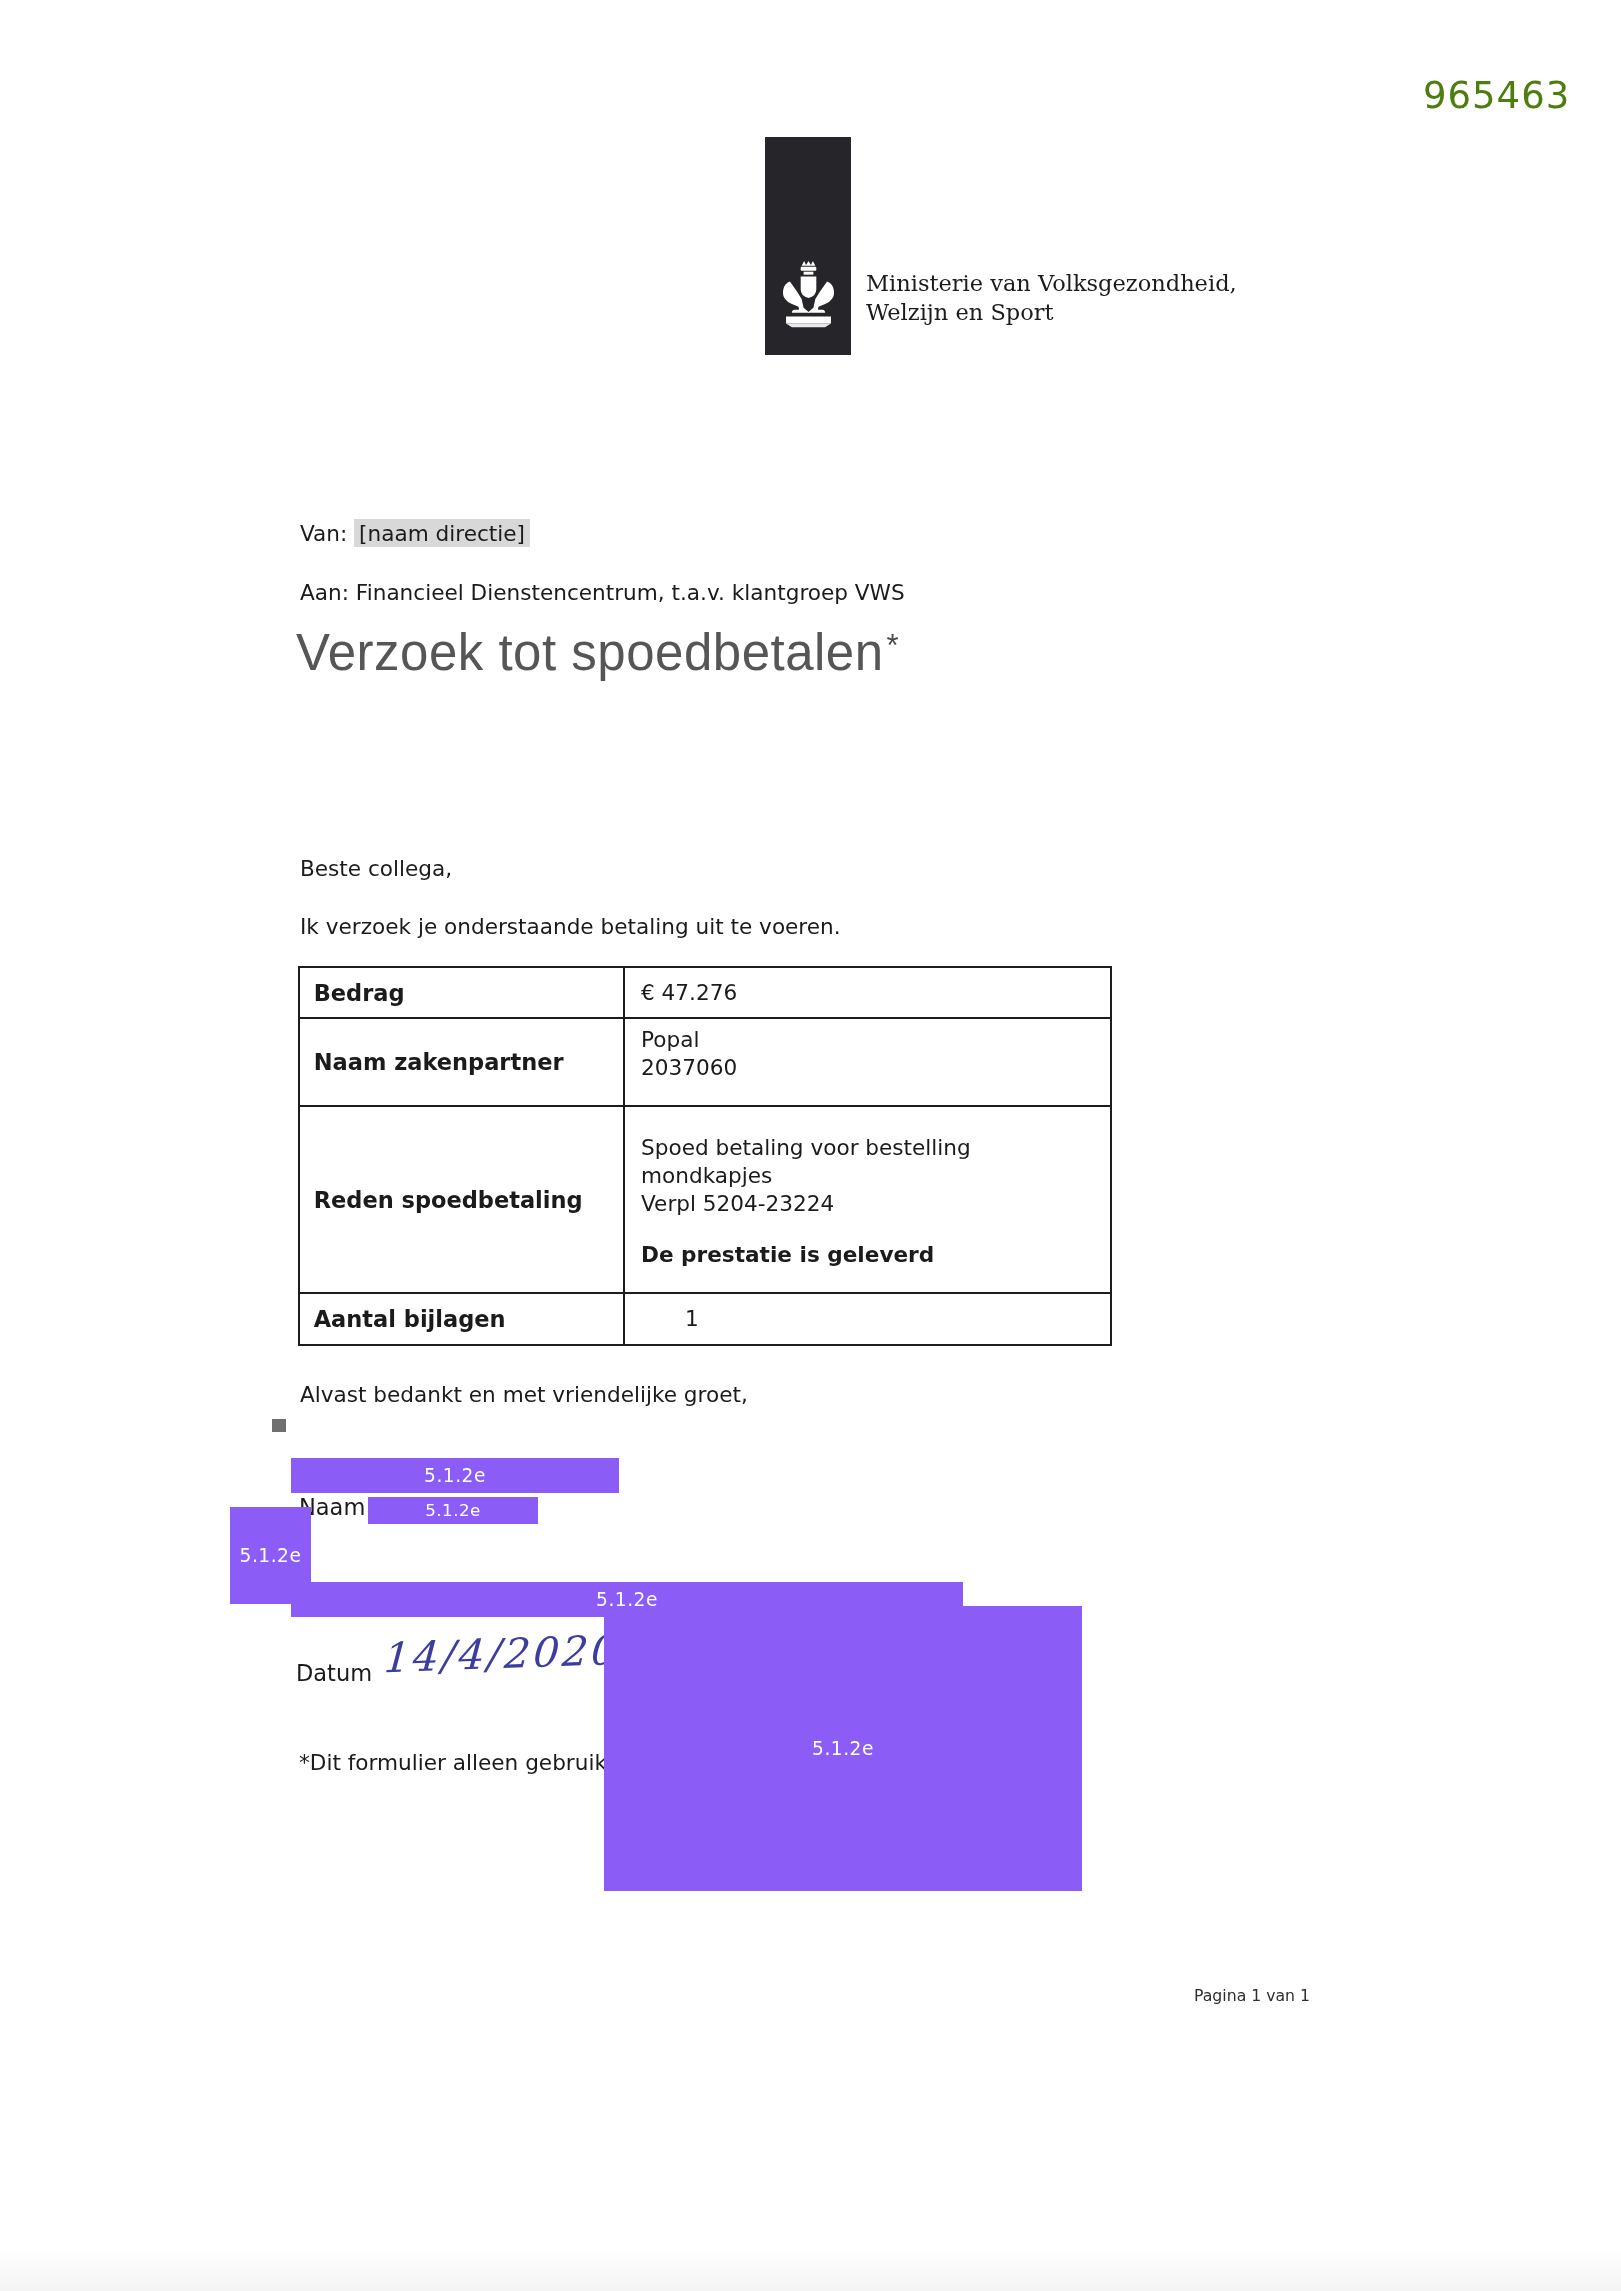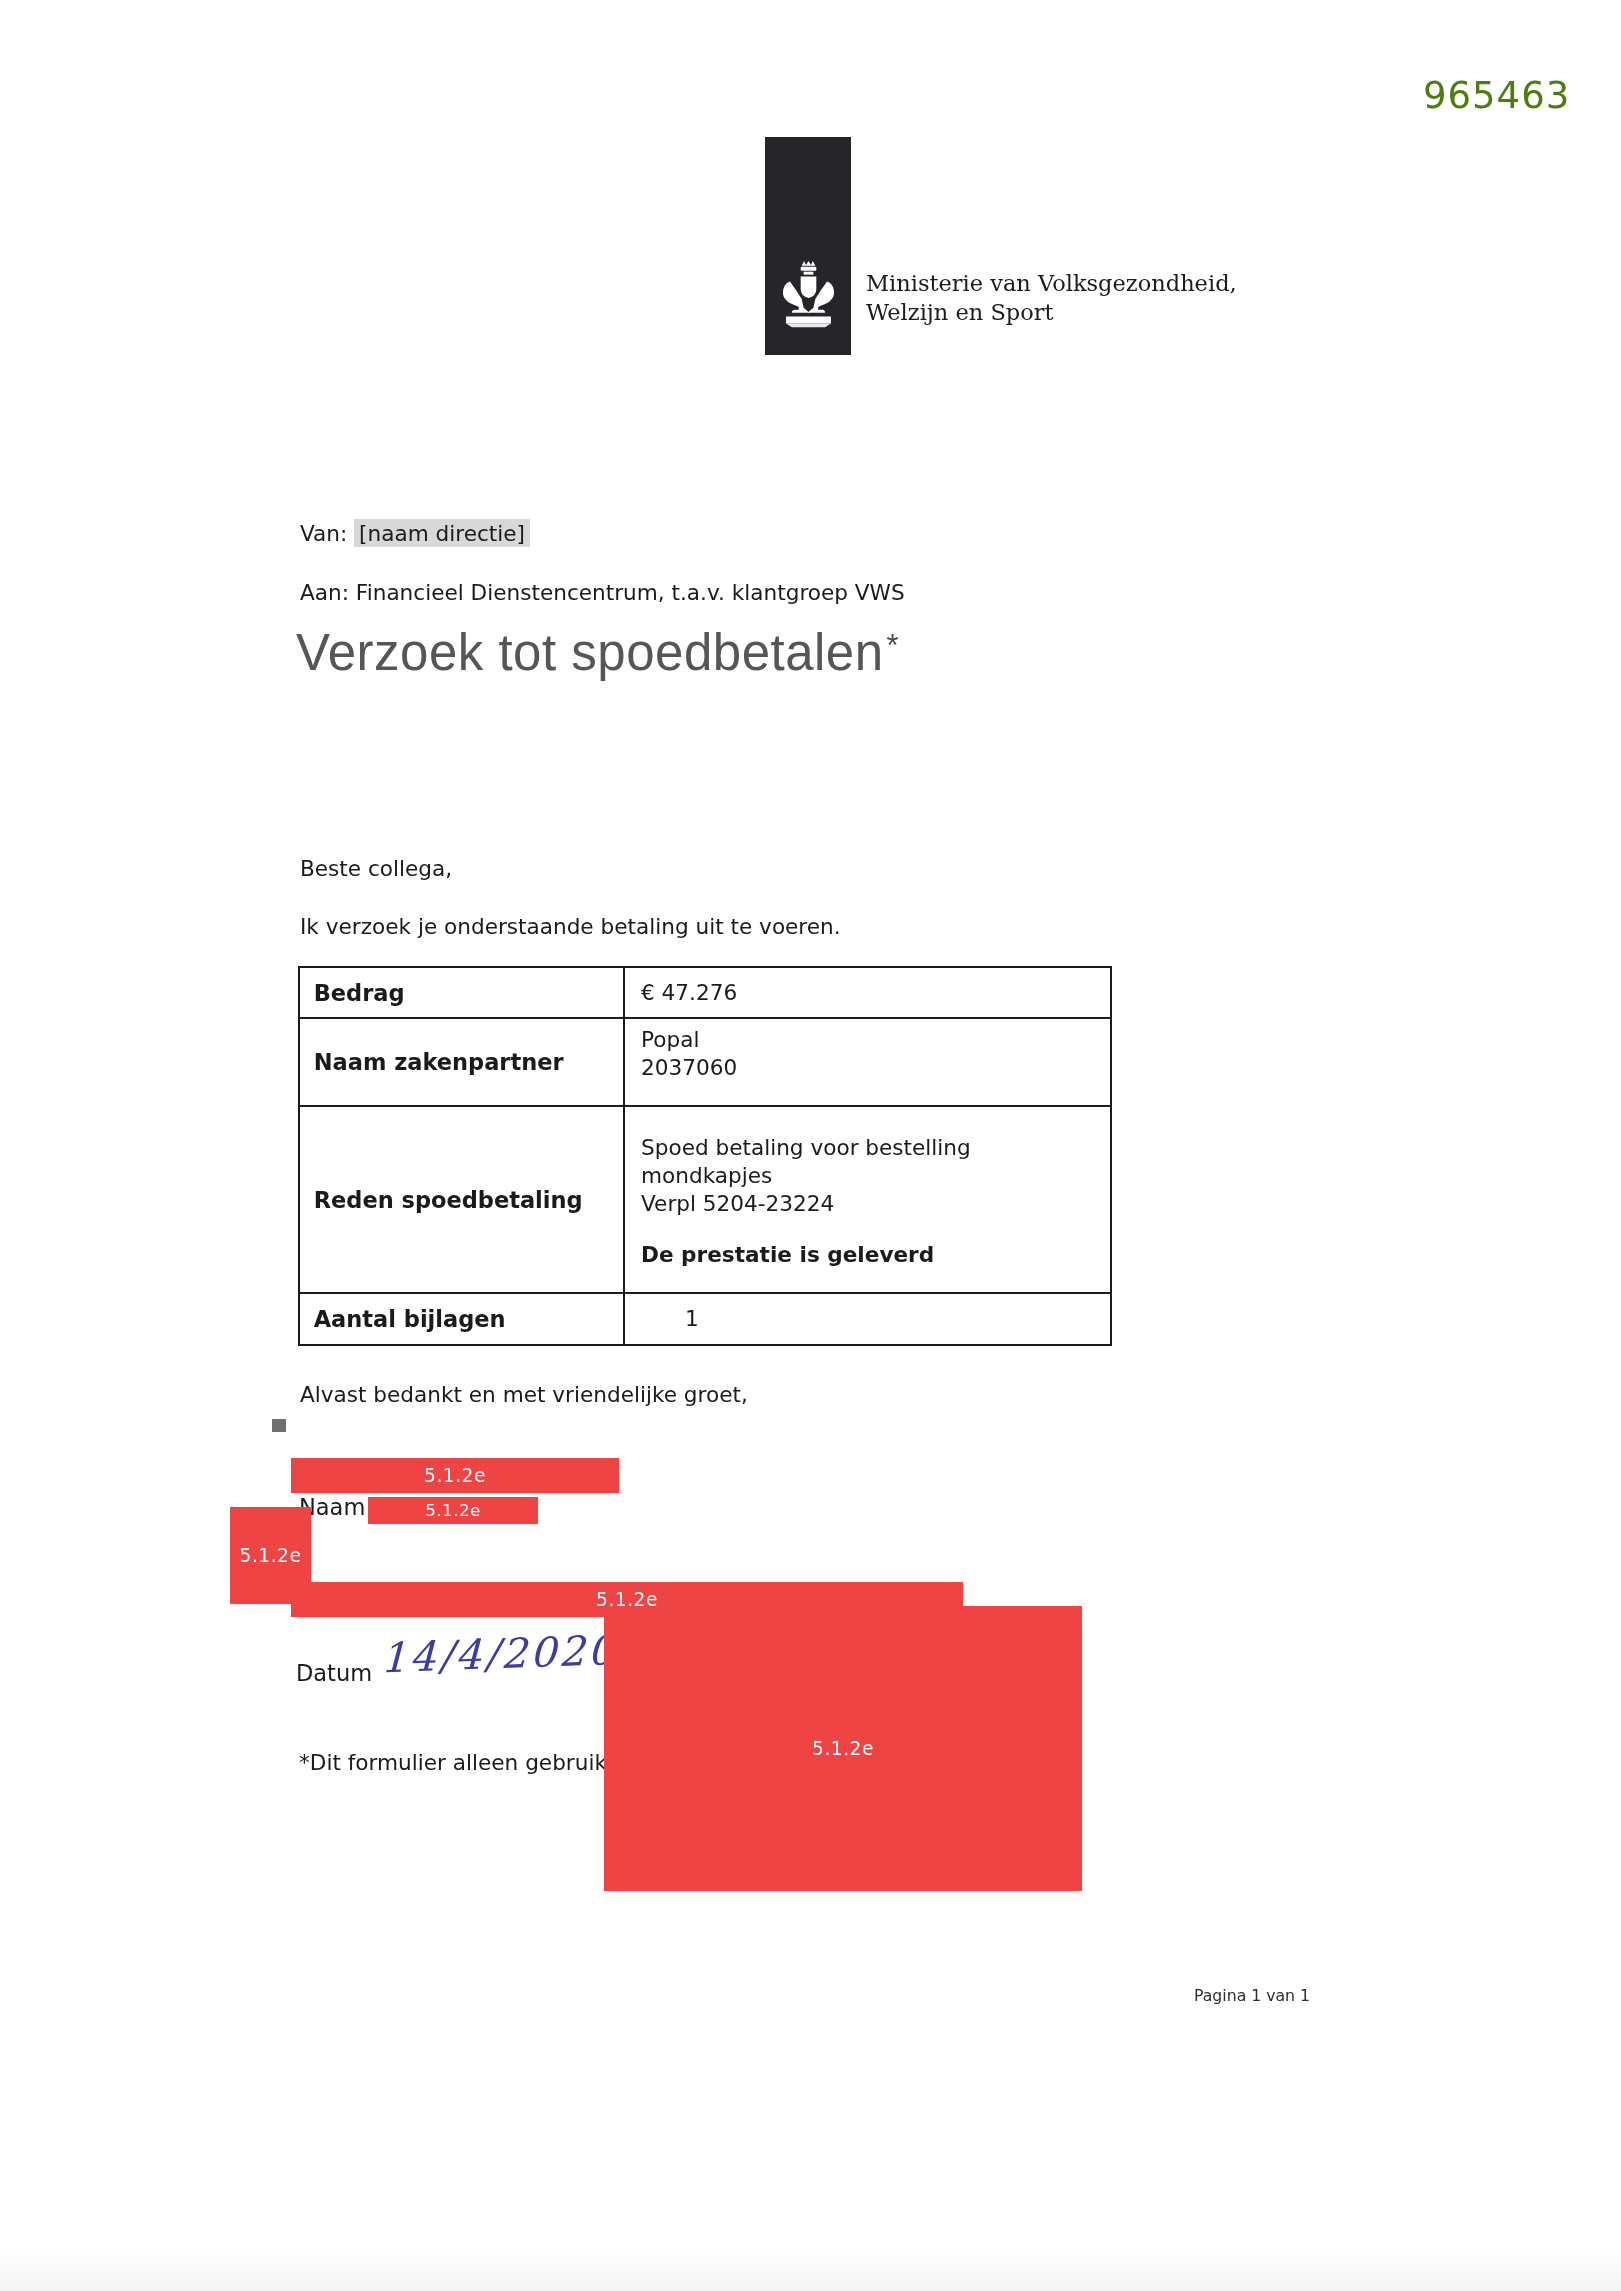--- a/index.html
+++ b/index.html
@@ -42,21 +42,21 @@
   .row-bedrag{height:49px;}
   .row-partner{height:88px;}
   .row-reden{height:187px;}
   .row-bijlagen{height:52px;gap:44px;}
   .row-partner .tvalue{justify-content:flex-start;padding-top:6.9px;}
   .row-reden .tvalue{justify-content:flex-start;padding-top:26.5px;}
   .vline{min-height:28px;}
   .vspacer{height:23.5px;}
   .vbold{font-weight:bold;}
   
-  .redaction{background:#ef4444;color:#ffffff;display:flex;align-items:center;
+  .redaction{background:#8b5cf6;color:#ffffff;display:flex;align-items:center;
     justify-content:center;font-size:18.6px;letter-spacing:0.5px;}
   .red-bar1{left:291px;top:1458px;width:328px;height:35px;}
   .red-bar2{left:368px;top:1497px;width:170px;height:26.5px;font-size:16.7px;}
   .red-left-block{left:230px;top:1507px;width:81px;height:97px;z-index:3;}
   .red-wide-bar{left:291px;top:1582px;width:672px;height:35px;z-index:2;}
   .red-large-block{left:604px;top:1606px;width:478px;height:285px;z-index:4;}
   .scan-speck{left:272px;top:1419px;width:13.7px;height:12.7px;background:#6f6f6f;}
   .naam-label{left:299px;top:1494px;font-size:22.5px;z-index:1;}
   .datum-label{left:296px;top:1660px;font-size:22.5px;}
   .handwriting{left:384px;top:1631px;font-size:41px;line-height:47px;color:#3d3da0;

